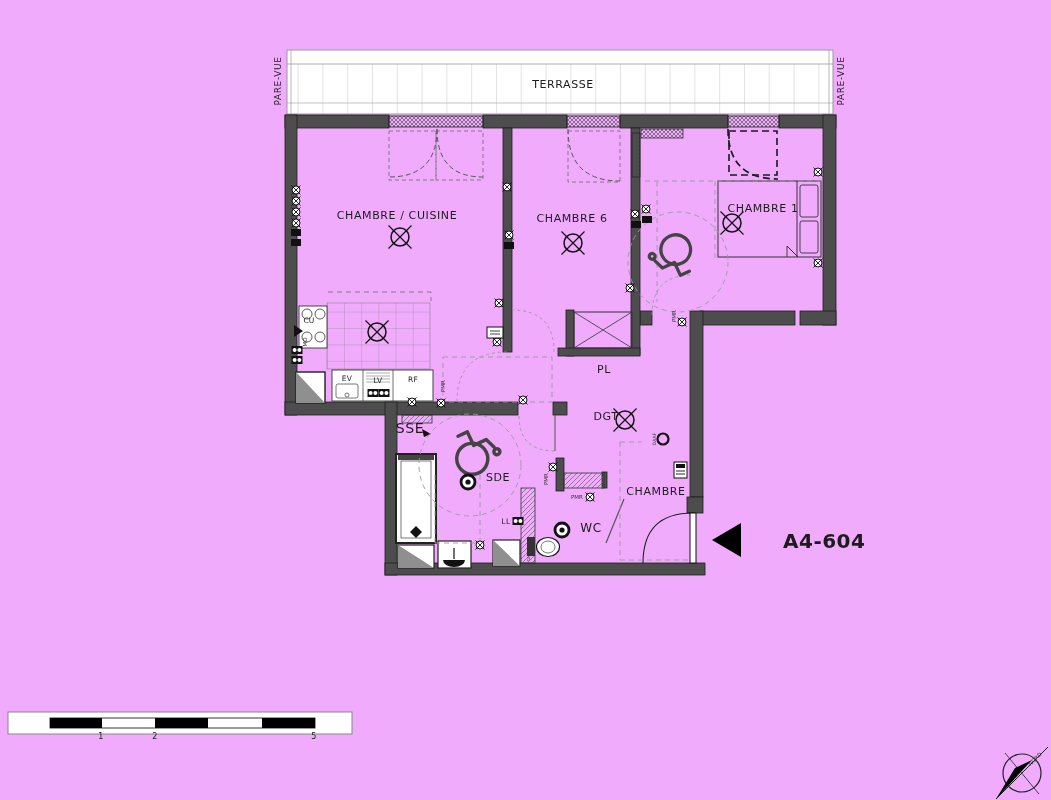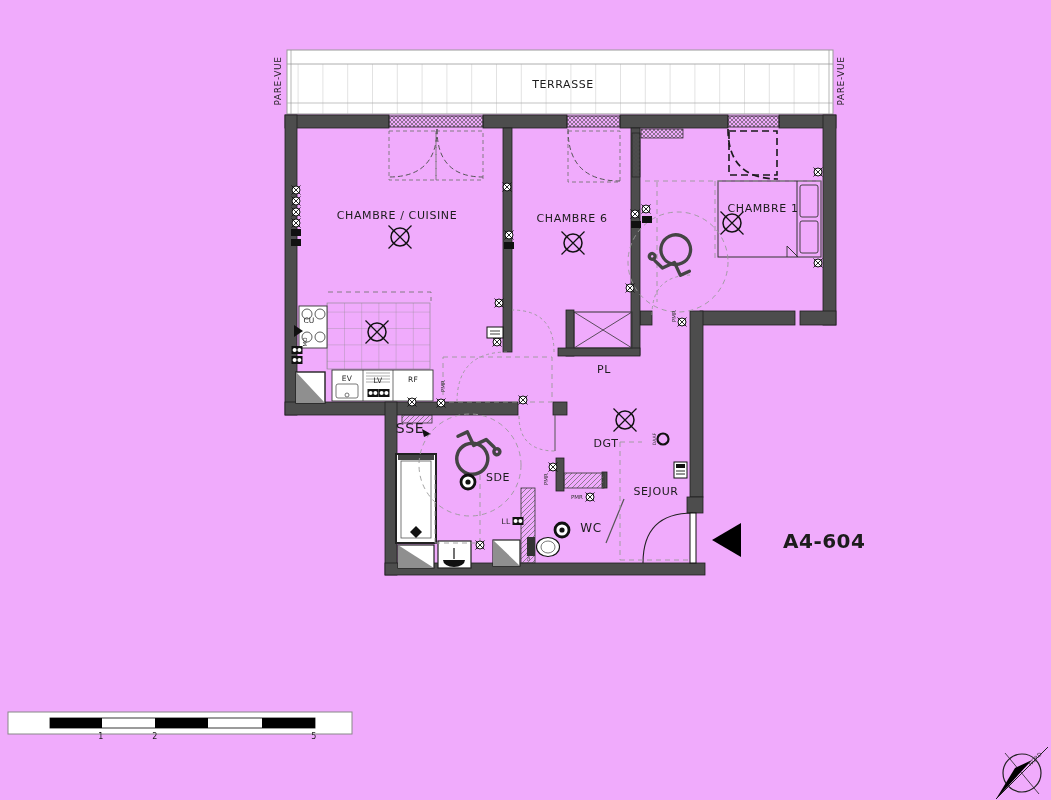--- a/index.html
+++ b/index.html
@@ -294,24 +294,24 @@
 </svg>
 
   <div class="lbl v" style="left:278px;top:81px;font-size:9px">PARE-VUE</div>
   <div class="lbl big" style="left:563px;top:84px">TERRASSE</div>
   <div class="lbl v" style="left:841px;top:81px;font-size:9px">PARE-VUE</div>
 
   <div class="lbl big" style="left:397px;top:215px">CHAMBRE / CUISINE</div>
   <div class="lbl big" style="left:572px;top:218px">CHAMBRE 6</div>
   <div class="lbl big" style="left:763px;top:208px">CHAMBRE 1</div>
   <div class="lbl big" style="left:604px;top:369px">PL</div>
-  <div class="lbl big" style="left:606px;top:443px">DGT</div>
+  <div class="lbl big" style="left:606px;top:416px">DGT</div>
   <div class="lbl big" style="left:498px;top:477px">SDE</div>
   <div class="lbl" style="left:591px;top:528px;font-size:12px">WC</div>
-  <div class="lbl big" style="left:656px;top:491px">SEJOUR</div>
+  <div class="lbl big" style="left:656px;top:491px">CHAMBRE</div>
 
   <div class="lbl small" style="left:309px;top:320px">CU</div>
   <div class="lbl v tiny" style="left:305px;top:342px">MO</div>
   <div class="lbl small" style="left:347px;top:378px">EV</div>
   <div class="lbl small" style="left:378px;top:380px">LV</div>
   <div class="lbl small" style="left:413px;top:379px">RF</div>
 
   <div class="lbl" style="left:410px;top:428px;font-size:14px">SSE</div>
   <div class="lbl small" style="left:506px;top:521px">LL</div>
   <div class="lbl v tiny" style="left:443px;top:386px">PMR</div>

